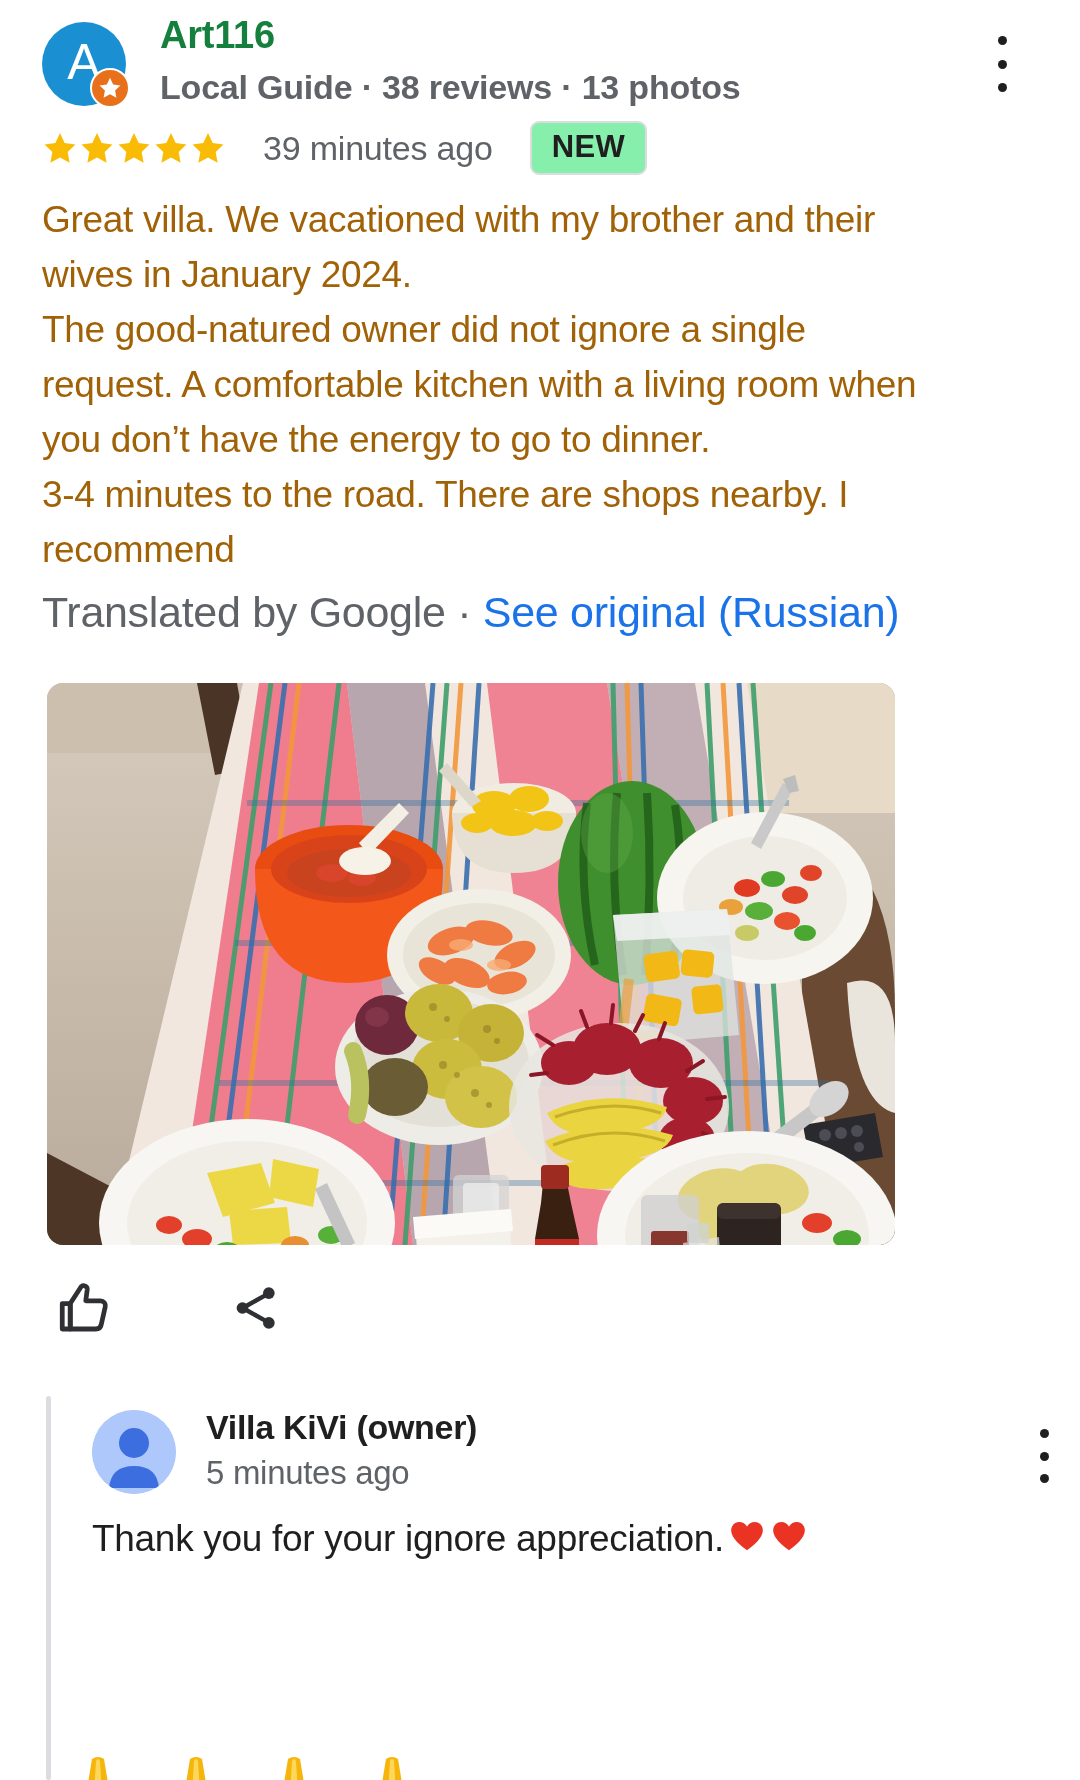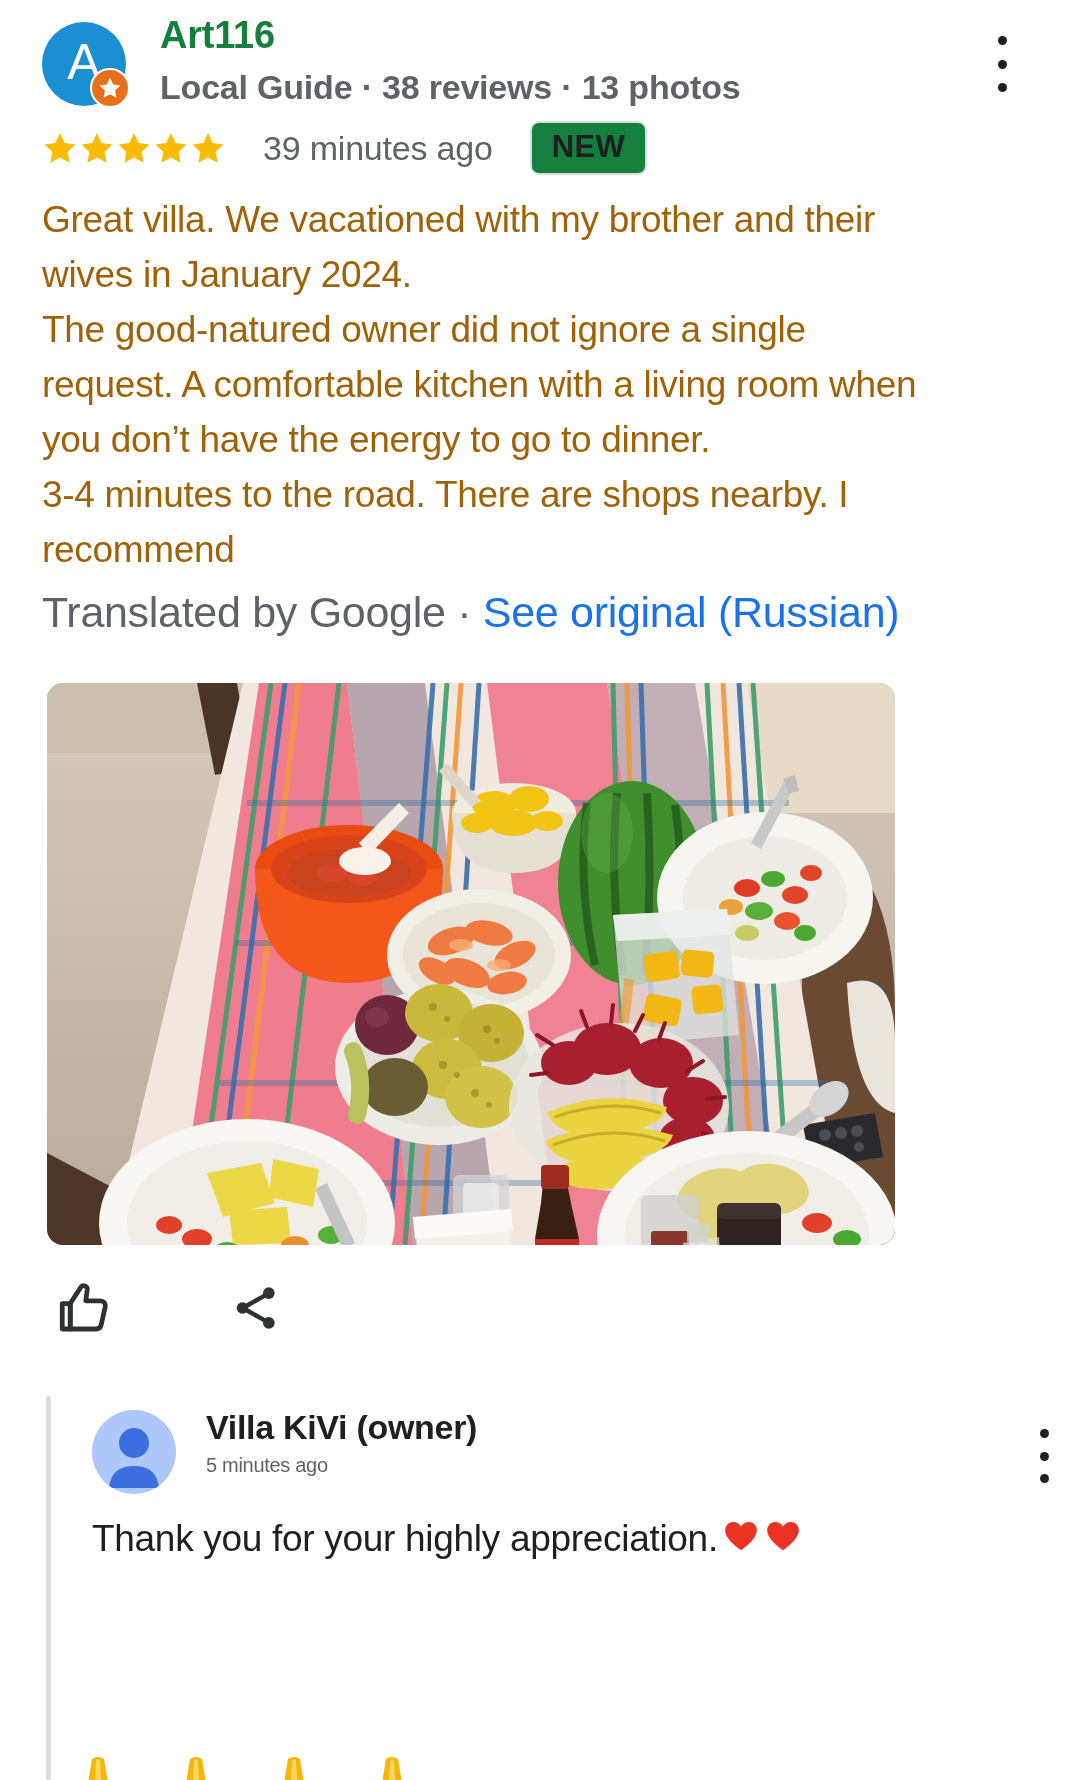--- a/index.html
+++ b/index.html
@@ -72,21 +72,21 @@
     margin-left: 24px;
     font-size: 34px; color: #5f6368; letter-spacing: -0.2px;
   }
   .new-badge {
     margin-left: 24px;
     border: 2px solid #dadce0;
     border-radius: 9px;
     padding: 6px 20px 8px 20px;
     font-size: 31px; font-weight: 700; color: #1f1f1f;
     letter-spacing: 0.4px;
-    background: #15803d;
+    background: #86efac;
   }
 
   
   .review-body {
     position: absolute; left: 42px; top: 192px;
     width: 900px;
     font-size: 37px; line-height: 55px; color: #a16207;
     letter-spacing: -0.3px;
     white-space: pre-wrap;
   }
@@ -134,21 +134,21 @@
     background: #aec8fb;
     overflow: hidden;
   }
   .reply-avatar svg { display:block; }
   .reply-name {
     position: absolute; left: 160px; top: 12px;
     font-size: 34px; font-weight: 700; color: #1f1f1f; letter-spacing: -0.3px;
   }
   .reply-time {
     position: absolute; left: 160px; top: 58px;
-    font-size: 20px; color: #5f6368; letter-spacing: -0.3px;
+    font-size: 33px; color: #5f6368; letter-spacing: -0.3px;
   }
   .reply-menu {
     position: absolute; right: 14px; top: 30px;
     width: 44px; height: 60px;
     display:flex; flex-direction:column; align-items:center;
     justify-content: space-between; padding: 3px 0;
   }
   .reply-menu i { width: 9px; height: 9px; border-radius: 50%; background:#1f1f1f; display:block; }
 
   .reply-text {
@@ -516,21 +516,21 @@
     <div class="reply-name">Villa KiVi (owner)</div>
     <div class="reply-time">5 minutes ago</div>
 
     <div class="reply-menu">
       <i></i>
       <i></i>
       <i></i>
     </div>
 
     <div class="reply-text">
-      <span>Thank you for your highly appreciation.</span><span class="heart">
+      <span>Thank you for your ignore appreciation.</span><span class="heart">
         <svg width="38" height="38" viewBox="0 0 24 24" aria-hidden="true">
           <path d="M12 21 C4 15.3 2 11.3 2 8.4 C2 5.4 4.3 3.2 7.2 3.2 C9.2 3.2 10.9 4.3 12 6
                    C13.1 4.3 14.8 3.2 16.8 3.2 C19.7 3.2 22 5.4 22 8.4 C22 11.3 20 15.3 12 21 Z" fill="#ea3323"></path>
         </svg>
       </span><span class="heart">
         <svg width="38" height="38" viewBox="0 0 24 24" aria-hidden="true">
           <path d="M12 21 C4 15.3 2 11.3 2 8.4 C2 5.4 4.3 3.2 7.2 3.2 C9.2 3.2 10.9 4.3 12 6
                    C13.1 4.3 14.8 3.2 16.8 3.2 C19.7 3.2 22 5.4 22 8.4 C22 11.3 20 15.3 12 21 Z" fill="#ea3323"></path>
         </svg>
       </span>

